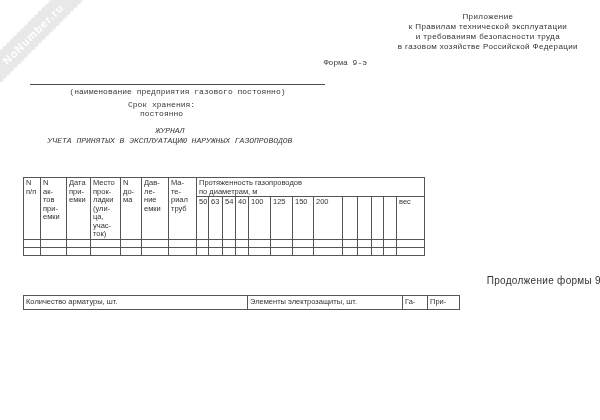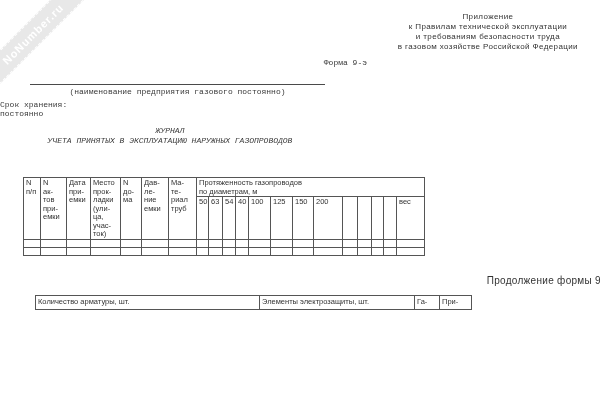--- a/index.html
+++ b/index.html
@@ -20,21 +20,21 @@
   .appendix{top:12px;right:22px;text-align:center;font-size:8px;line-height:10px;letter-spacing:.4px;color:#333;}
 
   
   .form-label{top:58px;left:0;width:327px;text-align:right;margin-left:40px;}
 
   
   .org-underline{left:30px;top:76px;width:295px;height:8px;border-bottom:1px solid #4a4a4a;}
   .org-caption{left:30px;top:87px;width:295px;text-align:center;}
 
   
-  .retention{top:100px;left:0;width:323px;text-align:left;line-height:9px;}
+  .retention{top:100px;left:0;width:323px;text-align:center;line-height:9px;}
 
   
   .title{top:126px;left:0;width:340px;text-align:center;line-height:10px;font-style:italic;}
 
   
   .dates{top:153px;left:0;width:323px;text-align:right;line-height:10px;white-space:pre;}
 
   
   .main-table-wrap{left:23px;top:177px;}
   table{border-collapse:collapse;table-layout:fixed;}
@@ -42,21 +42,21 @@
   .main-table th,.main-table td{border:1px solid #555;font-weight:normal;font-size:7.5px;
       line-height:8.5px;vertical-align:top;text-align:left;padding:1px 1px 0 2px;
       white-space:pre-line;overflow:hidden;color:#333;}
   tr.r1{height:19px;} tr.r2{height:43px;} tr.body-row{height:8px;}
 
   
   .continuation{top:275px;left:0;width:578px;text-align:right;font-size:10px;color:#333;letter-spacing:.3px;padding-left:32px;}
 
   
   .bottom-table-wrap{left:23px;top:295px;}
-  .bottom-table{width:436px;margin-left:12px;}
+  .bottom-table{width:436px;}
   .bottom-table td{border:1px solid #555;font-size:7.5px;line-height:9px;vertical-align:top;
       text-align:left;padding:1px 1px 0 2px;white-space:nowrap;overflow:hidden;color:#333;height:12px;}
 </style>
 </head>
 <body>
 
 <div class="abs wm-band">
   <span class="wm-text">NoNumber.ru</span>
 </div>
 

